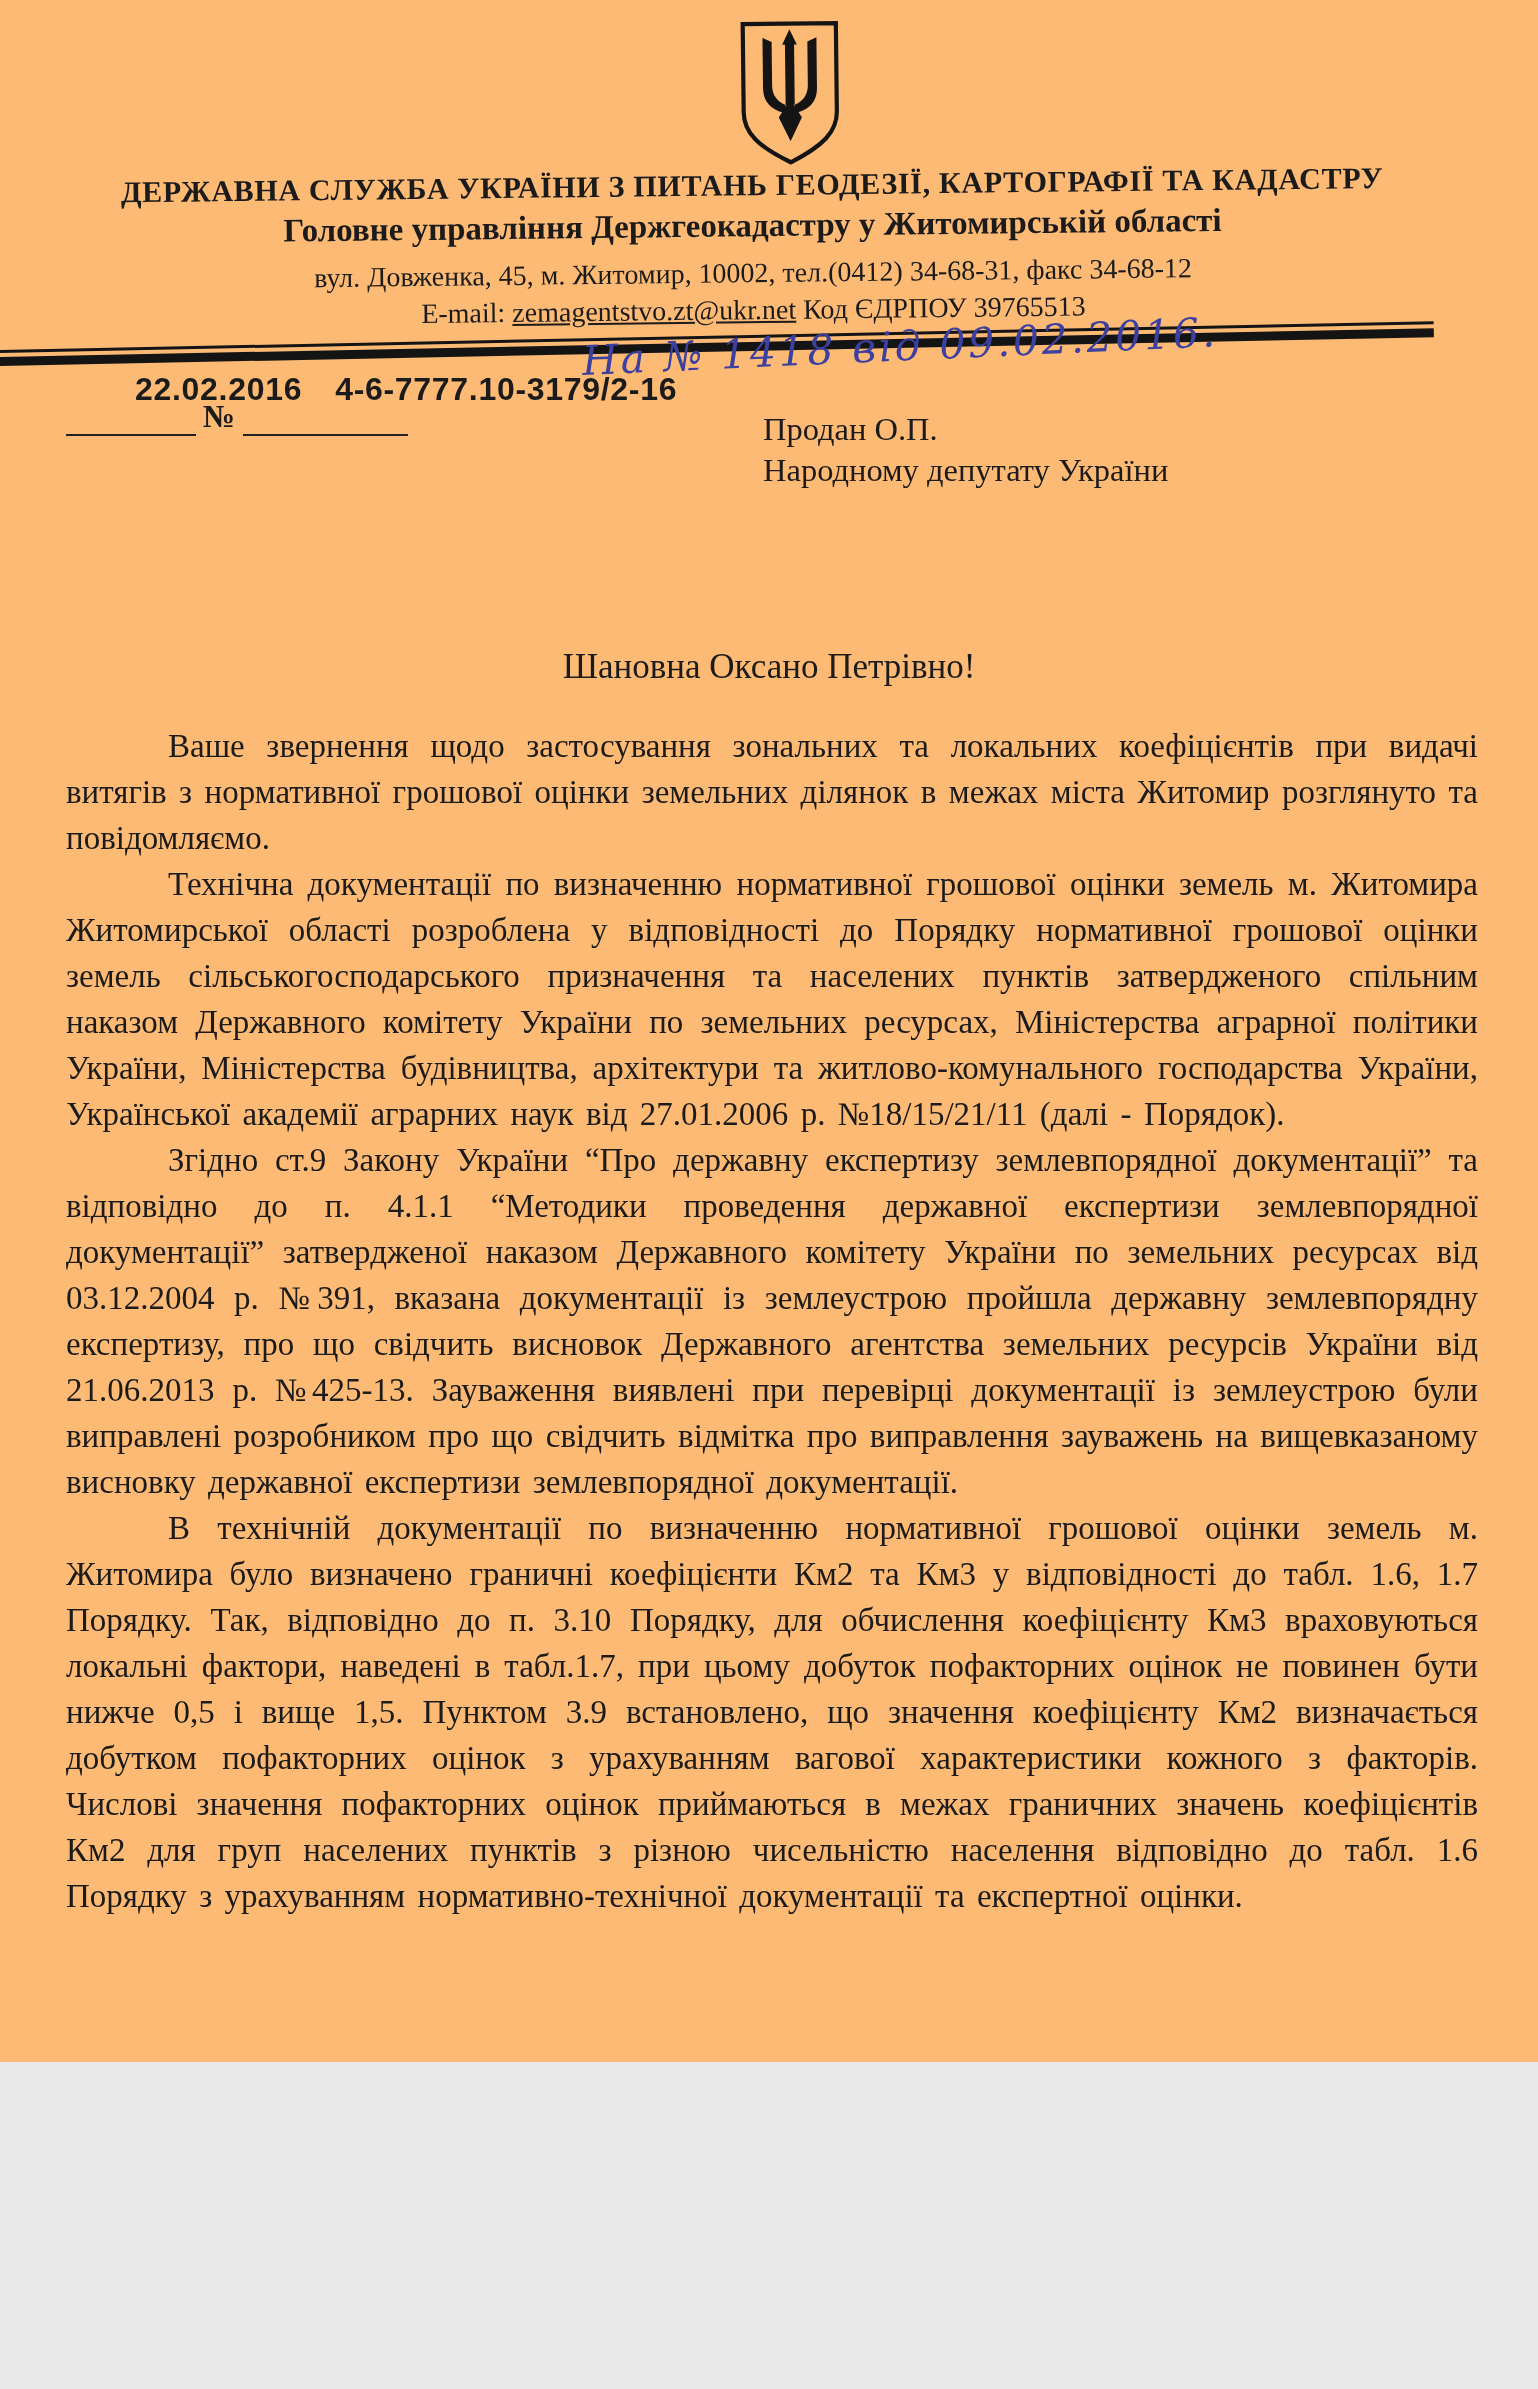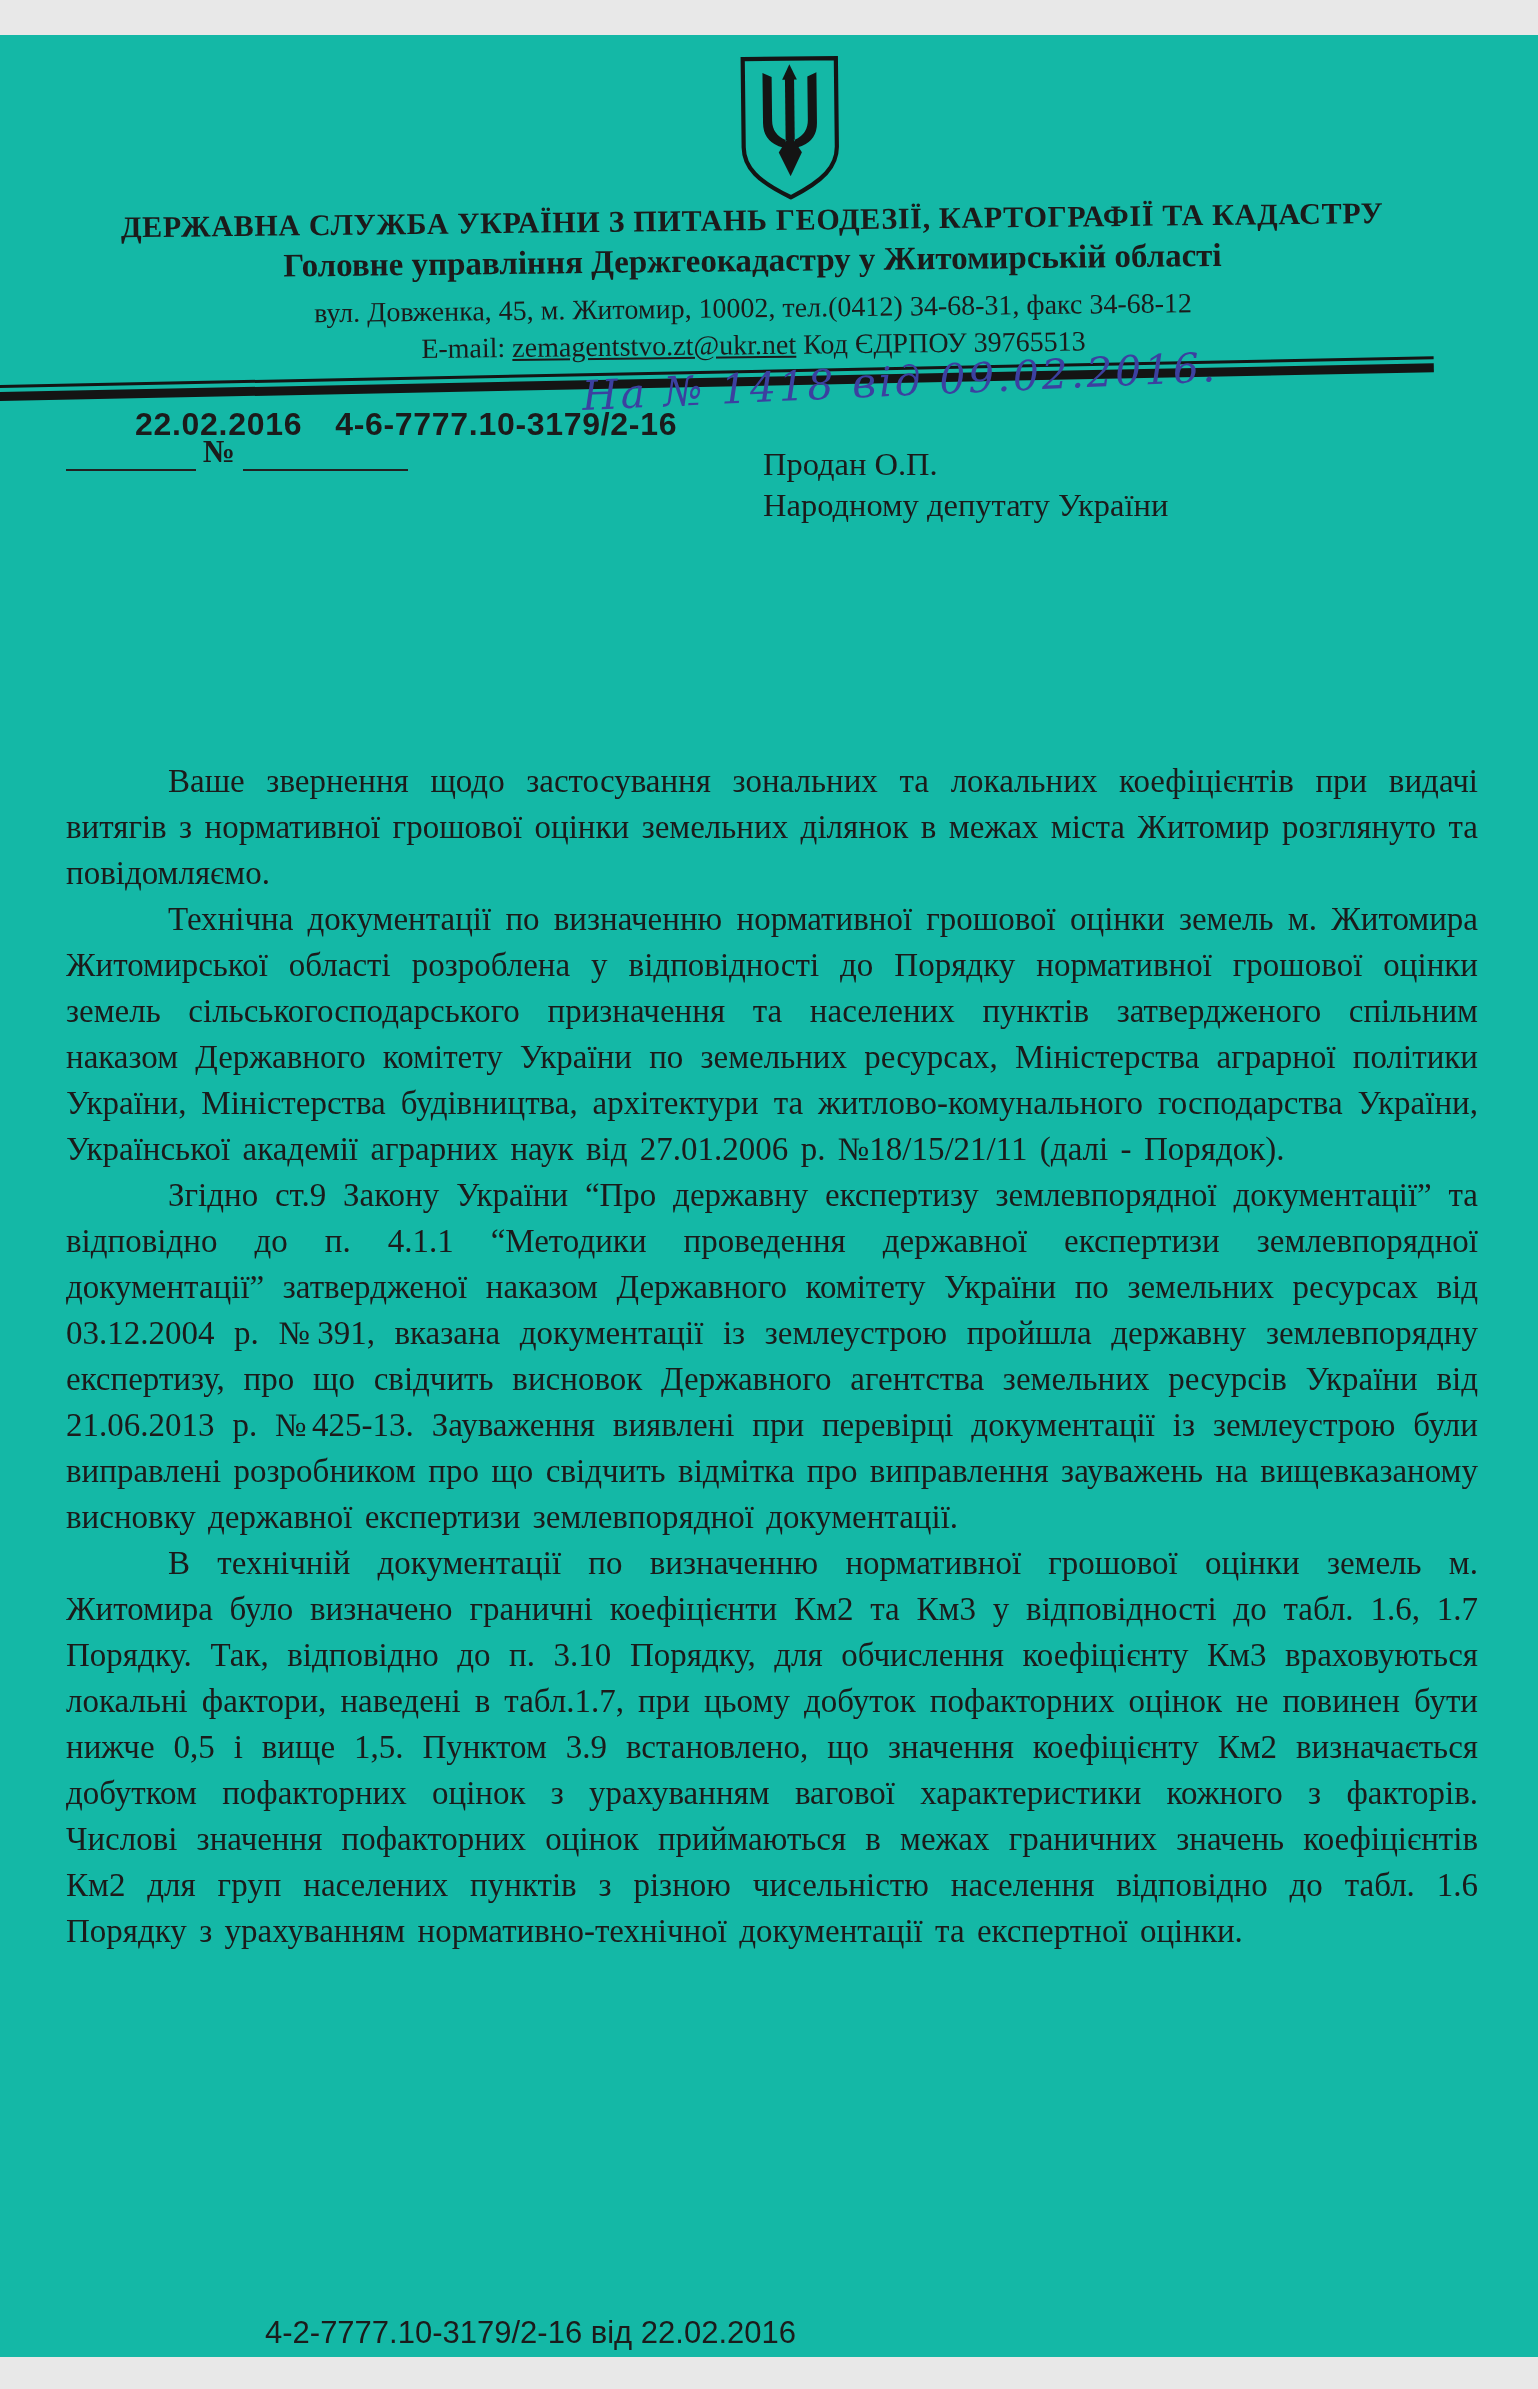--- a/index.html
+++ b/index.html
@@ -1,23 +1,22 @@
 <!DOCTYPE html>
 <html lang="uk" style="font-size:11px"><head>
 <meta charset="utf-8">
 <style>
   html,body{margin:0;padding:0;background:#e8e8e8;}
   .page{
     position:relative;
-    width:1538px;height:2322px;
-    background:#14b8a6;
+    width:1538px;height:2062px;
+    background:#fdba74;
     overflow:hidden;
     font-family:"Liberation Serif", serif;
     color:#1b1b1b;
-    margin-top:35px;
   }
   
   .header-tilt{position:absolute;left:0;top:0;width:1538px;transform:rotate(-0.65deg);transform-origin:50% 50%;}
   .emblem{position:absolute;left:738px;top:21px;width:102px;height:145px;}
   .org-line1{
     position:absolute;top:168px;left:0;width:1500px;
     text-align:center;font-weight:bold;font-size:30px;letter-spacing:0.7px;
     white-space:nowrap;
   }
   .org-line2{
@@ -134,20 +133,21 @@
 
   <div class="no-line-left"></div>
   <div class="no-sign">№</div>
   <div class="no-line-right"></div>
 
   <div class="recipient">
     <div>Продан О.П.</div>
     <div>Народному депутату України</div>
   </div>
 
+  <div class="salutation">Шановна Оксано Петрівно!</div>
 
   <div class="body-text">
     <p>Ваше звернення щодо застосування зональних та локальних коефіцієнтів при видачі витягів з нормативної грошової оцінки земельних ділянок в межах міста Житомир розглянуто та повідомляємо.</p>
     <p>Технічна документації по визначенню нормативної грошової оцінки земель м. Житомира Житомирської області розроблена у відповідності до Порядку нормативної грошової оцінки земель сільськогосподарського призначення та населених пунктів затвердженого спільним наказом Державного комітету України по земельних ресурсах, Міністерства аграрної політики України, Міністерства будівництва, архітектури та житлово-комунального господарства України, Української академії аграрних наук від 27.01.2006 р. №18/15/21/11 (далі - Порядок).</p>
     <p>Згідно ст.9 Закону України “Про державну експертизу землевпорядної документації” та відповідно до п. 4.1.1 “Методики проведення державної експертизи землевпорядної документації” затвердженої наказом Державного комітету України по земельних ресурсах від 03.12.2004 р. №391, вказана документації із землеустрою пройшла державну землевпорядну експертизу, про що свідчить висновок Державного агентства земельних ресурсів України від 21.06.2013 р. №425-13. Зауваження виявлені при перевірці документації із землеустрою були виправлені розробником про що свідчить відмітка про виправлення зауважень на вищевказаному висновку державної експертизи землевпорядної документації.</p>
     <p>В технічній документації по визначенню нормативної грошової оцінки земель м. Житомира було визначено граничні коефіцієнти Км2 та Км3 у відповідності до табл. 1.6, 1.7 Порядку. Так, відповідно до п. 3.10 Порядку, для обчислення коефіцієнту Км3 враховуються локальні фактори, наведені в табл.1.7, при цьому добуток пофакторних оцінок не повинен бути нижче 0,5 і вище 1,5. Пунктом 3.9 встановлено, що значення коефіцієнту Км2 визначається добутком пофакторних оцінок з урахуванням вагової характеристики кожного з факторів. Числові значення пофакторних оцінок приймаються в межах граничних значень коефіцієнтів Км2 для груп населених пунктів з різною чисельністю населення відповідно до табл. 1.6 Порядку з урахуванням нормативно-технічної документації та експертної оцінки.</p>
   </div>
 
   <div class="footer-ref">4-2-7777.10-3179/2-16 від 22.02.2016</div>
   <div class="sp-mark">сп</div>

